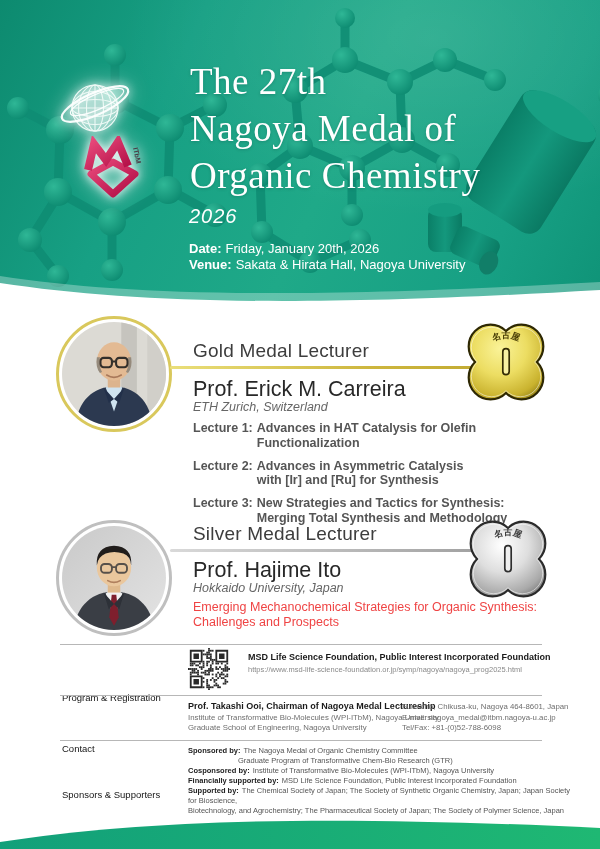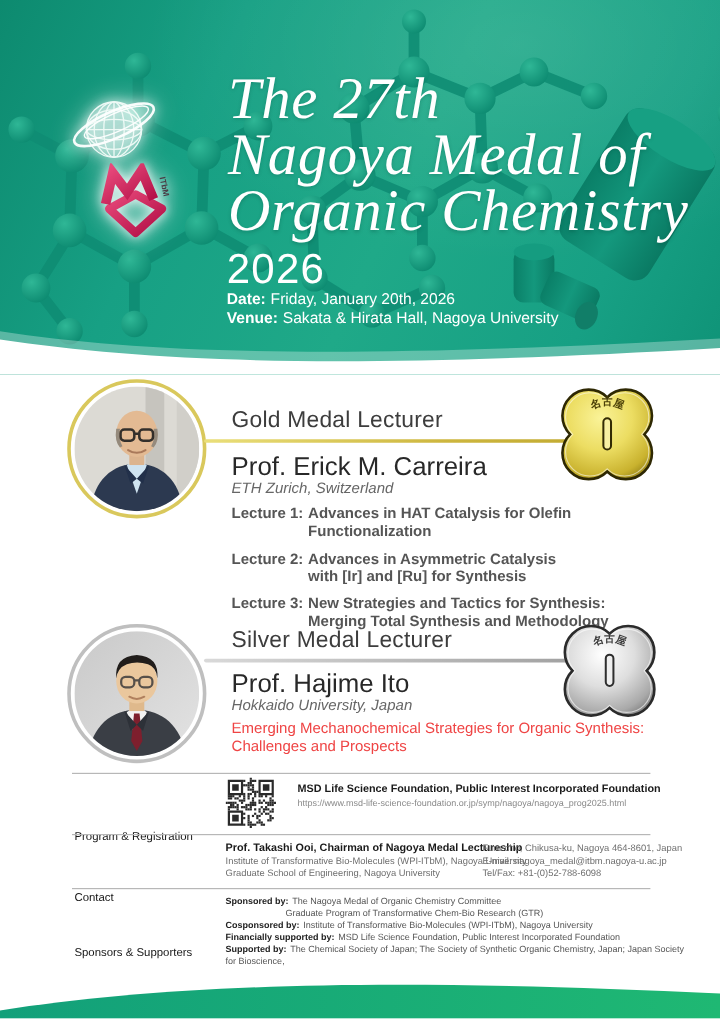--- a/index.html
+++ b/index.html
@@ -5,23 +5,23 @@
   html,body{margin:0;padding:0;background:#fff;}
   .poster{position:relative;width:600px;height:849px;overflow:hidden;background:#fff;
           font-family:"Liberation Sans",sans-serif;}
   .abs{position:absolute;}
   
   .header{left:0;top:0;width:600px;height:312px;
     background:
       radial-gradient(ellipse 520px 300px at 72% 12%, rgba(255,255,255,.10), rgba(255,255,255,0) 60%),
       linear-gradient(115deg,#0d8a6f 0%,#17a084 28%,#1fa988 55%,#17a084 82%,#0f9377 100%);}
   .title{left:190px;top:58px;color:#fff;font-family:"Liberation Serif",serif;
-         font-style:italic;font-size:49px;line-height:47px;letter-spacing:.5px;
+         font-size:37px;line-height:47px;letter-spacing:.5px;
          text-shadow:0 1px 3px rgba(0,60,48,.25);}
-  .year{left:189px;top:205px;color:#fff;font-size:35px;letter-spacing:1px;}
+  .year{left:189px;top:205px;color:#fff;font-size:20px;letter-spacing:1px;font-style:italic;}
   .dateline{left:189px;top:241px;color:#fff;font-size:13px;line-height:16px;}
   .dateline .b{font-weight:bold;margin-right:4px;}
   .logo-glow{filter:drop-shadow(0 0 5px rgba(255,255,255,.95)) drop-shadow(0 0 10px rgba(255,255,255,.55));}
   .gtr-word{font-weight:bold;font-size:27px;color:#111;letter-spacing:1px;line-height:26px;
             text-shadow:0 0 6px #fff,0 0 10px #fff;}
   .gtr-sub{font-size:4.6px;color:#1a1a1a;line-height:5.6px;text-shadow:0 0 4px #fff;}
   
   .photo-ring{width:104px;height:104px;border-radius:50%;background:#fff;padding:3px;}
   .ring-gold{border:3px solid #d9c85c;}
   .ring-silver{border:3px solid #bfbfbf;}
@@ -441,20 +441,21 @@
   </div>
 
   <div class="abs divider" style="top:740px;"></div>
   <div class="abs f-label" style="top:748px;">Sponsors &amp; Supporters</div>
   <div class="abs" style="left:188px;top:746px;width:392px;">
     <div class="sponsor-row"><span class="lbl">Sponsored by:</span><span>The Nagoya Medal of Organic Chemistry Committee</span></div>
     <div class="sponsor-row indent1"><span>Graduate Program of Transformative Chem-Bio Research (GTR)</span></div>
     <div class="sponsor-row"><span class="lbl">Cosponsored by:</span><span>Institute of Transformative Bio-Molecules (WPI-ITbM), Nagoya University</span></div>
     <div class="sponsor-row"><span class="lbl">Financially supported by:</span><span>MSD Life Science Foundation, Public Interest Incorporated Foundation</span></div>
     <div class="sponsor-row"><span class="lbl">Supported by:</span><span>The Chemical Society of Japan; The Society of Synthetic Organic Chemistry, Japan;  Japan Society for Bioscience,</span></div>
+    <div class="sponsor-row"><span>Biotechnology, and Agrochemistry; The Pharmaceutical Society of Japan; The Society of Polymer Science, Japan</span></div>
   </div>
 
   <svg class="abs" style="left:0;top:789px" width="600" height="60" viewBox="0 0 600 60">
     <defs>
       <linearGradient id="wgrad" x1="0" y1="0" x2="1" y2="0">
         <stop offset="0" stop-color="#12a07a"></stop>
           <stop offset="1" stop-color="#1fb873"></stop>
       </linearGradient>
     </defs>
     <path d="M0,53 C150,30 330,26 600,39 L600,60 L0,60 Z" fill="url(#wgrad)"></path>

